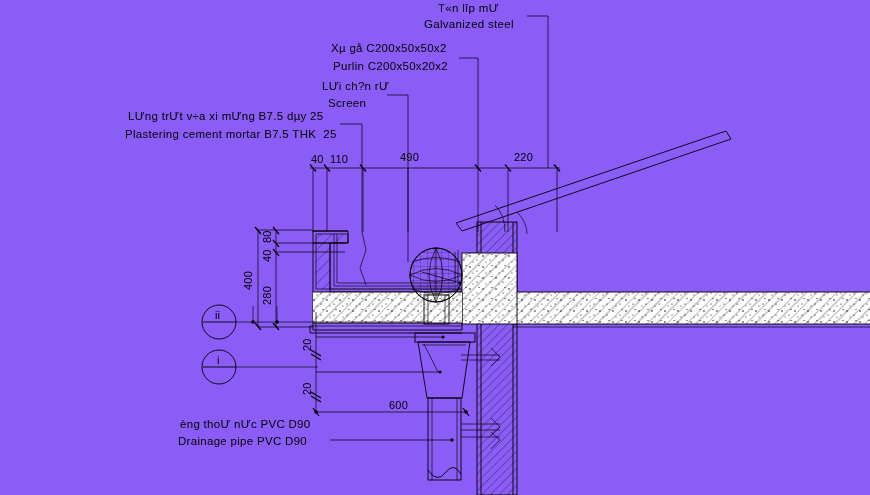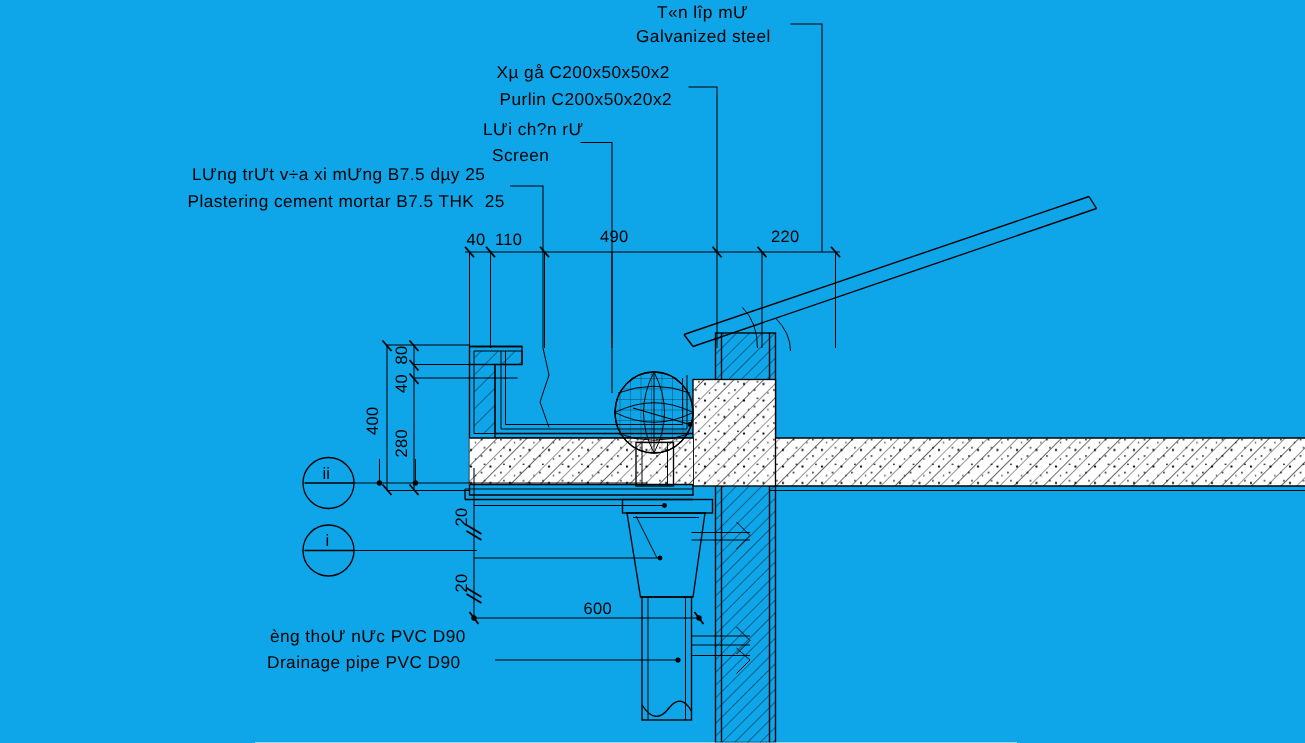--- a/index.html
+++ b/index.html
@@ -7,21 +7,21 @@
     padding: 0;
     background: #ffffff;
   }
   body {
     font-family: "Liberation Sans", sans-serif;
   }
   #canvas-wrap {
     position: relative;
     width: 870px;
     height: 495px;
-    background: #0ea5e9;
+    background: #8b5cf6;
     overflow: hidden;
   }
   svg.drawing {
     position: absolute;
     left: 0;
     top: 0;
     width: 870px;
     height: 495px;
     display: block;
   }

